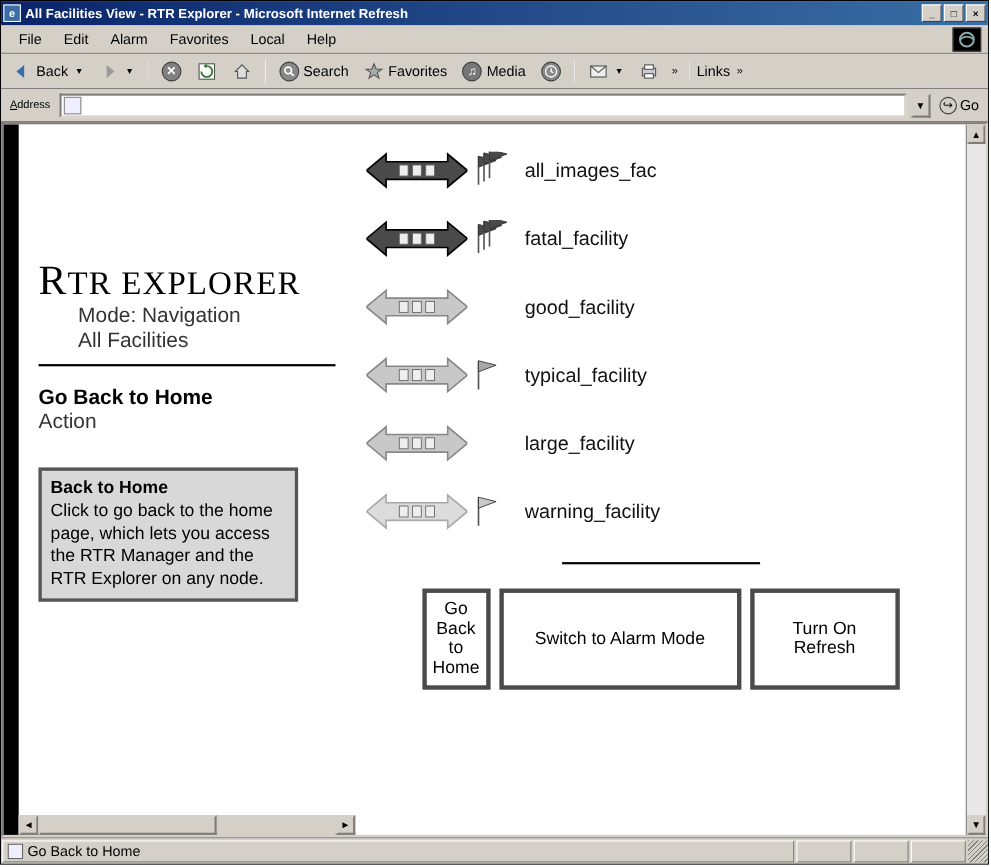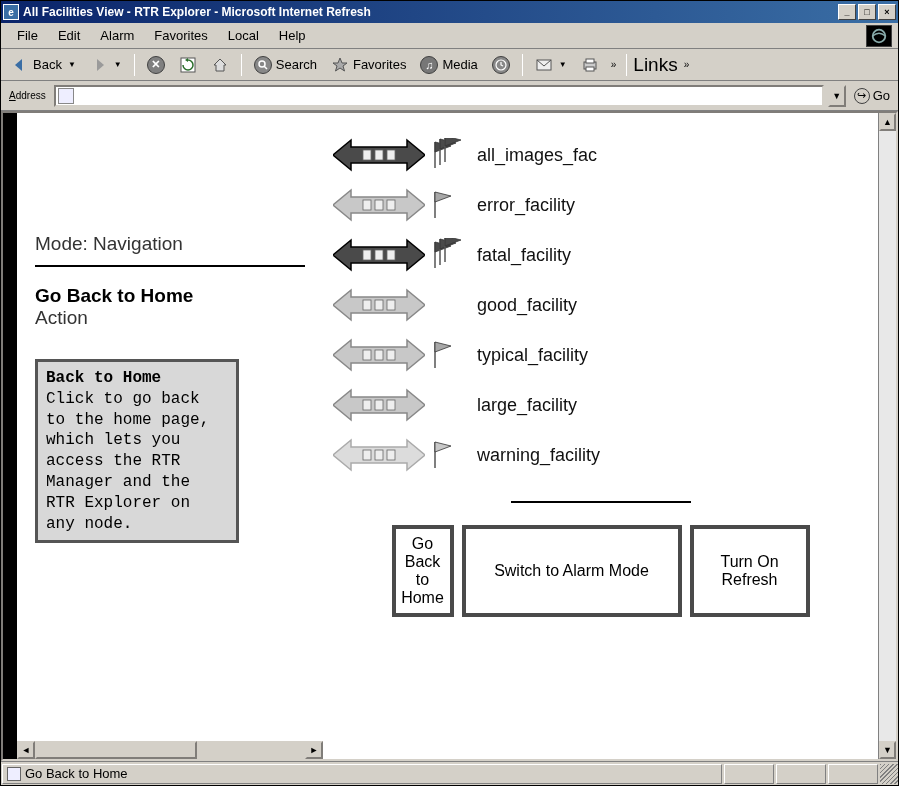--- a/index.html
+++ b/index.html
@@ -169,49 +169,50 @@
   .rtr-title {
     font-family: Georgia, 'Times New Roman', serif;
     font-size: 30px;
     letter-spacing: 1px;
   }
   .rtr-title .big { font-size: 38px; }
   .mode-line, .sub-line {
     font-family: Arial, sans-serif;
     font-size: 19px;
     color:#333;
+    margin-left:36px;
   }
   .left-hr {
     border:none; border-top:2px solid #000; margin: 10px 0 18px 0; width: 270px;
   }
   .action-title {
     font-family: Arial, sans-serif;
     font-size: 19px; font-weight:bold;
   }
   .action-sub {
     font-family: Arial, sans-serif;
     font-size: 19px; color:#333;
   }
   .help-box {
     margin-top: 30px;
     border: 3px solid #555;
     background:#d8d8d8;
     padding: 6px 8px;
-    width: 204px;
-    font-family: Liberation Mono, monospace;
+    width: 236px;
+    font-family: Liberation Sans, sans-serif;
     font-size: 16px;
     line-height: 1.3;
   }
   .help-box .hb-title { font-weight:bold; }
 
   .right-col {
     flex:1;
     padding: 20px 10px 10px 10px;
   }
-  .fac-list { display:flex; flex-direction:column; gap: 6px; }
+  .fac-list { display:flex; flex-direction:column; gap: 18px; }
   .fac-row {
     display:flex; align-items:center; gap: 14px;
     height: 44px;
   }
   .fac-label {
     font-family: Arial, sans-serif;
     font-size: 18px;
     color:#111;
   }
   .fac-icons { display:flex; align-items:center; gap:6px; width: 130px; justify-content:flex-start;}
@@ -376,21 +377,21 @@
       <span class="ic">
         <svg viewBox="0 0 18 18">
             <rect x="3" y="6" width="12" height="7" fill="#ccc" stroke="#555"></rect>
             <rect x="5" y="3" width="8" height="4" fill="#fff" stroke="#555"></rect>
             <rect x="5" y="11" width="8" height="4" fill="#fff" stroke="#555"></rect>
           </svg>
       </span>
     </div>
     <span class="chev">»</span>
     <div class="sep"></div>
-    <span style="font-size:19px;">Links</span>
+    <span style="font-size:13px;">Links</span>
     <span class="chev">»</span>
   </div>
 
   <div class="addrbar">
     <span class="addr-lbl"><span style="text-decoration:underline">A</span>ddress</span>
     <div class="addr-input-wrap">
       <div class="pgic"></div>
       <input class="addr-input" value="" style="">
     </div>
     <div class="addr-dd">▼</div>
@@ -398,21 +399,25 @@
       <span class="arrow">↪</span>
       <span>Go</span>
     </div>
   </div>
 
   <div class="content-wrap">
     <div class="viewport">
       <div class="page">
 
         <div class="left-col">
+          <div class="rtr-title">
+            <span class="big">R</span><span>TR EXPLORER</span>
+          </div>
           <div class="mode-line">Mode: Navigation</div>
+          <div class="sub-line">All Facilities</div>
           <hr class="left-hr">
           <div class="action-title">Go Back to Home</div>
           <div class="action-sub">Action</div>
 
           <div class="help-box">
             <div class="hb-title">Back to Home</div>
             <div>Click to go back to the home page, which lets you access the RTR Manager and the RTR Explorer on any node.</div>
           </div>
 
           <div class="minihscroll">
@@ -450,39 +455,20 @@
       <path d="M4 4 L20 8 L4 14 Z" fill="#4a4a4a" stroke="#333" stroke-width="0.8"></path>
     </g>
                     </svg></div>
     </div>
     <div class="fac-label">all_images_fac</div>
               </div>
               <div class="fac-row">
     <div class="fac-icons">
       <div class="dbl-arrow">
                     <svg viewBox="0 0 92 34">
-    <path d="M0 17 L18 2 L18 9 L74 9 L74 2 L92 17 L74 32 L74 25 L18 25 L18 32 Z" fill="#c8c8c8" stroke="#888" stroke-width="1.5"></path>
-    <rect x="30" y="12" width="8" height="10" fill="#eee" stroke="#666" stroke-width="0.8"></rect>
-    <rect x="42" y="12" width="8" height="10" fill="#eee" stroke="#666" stroke-width="0.8"></rect>
-    <rect x="54" y="12" width="8" height="10" fill="#eee" stroke="#666" stroke-width="0.8"></rect>
-  </svg>
-                  </div>
-      <div class="flag"><svg viewBox="0 0 30 34">
-                      <g transform="translate(0,0)">
-      <line x1="4" y1="4" x2="4" y2="30" stroke="#555" stroke-width="1.5"></line>
-      <path d="M4 4 L20 8 L4 14 Z" fill="#a8a8a8" stroke="#333" stroke-width="0.8"></path>
-    </g>
-                    </svg></div>
-    </div>
-    <div class="fac-label">error_facility</div>
-              </div>
-              <div class="fac-row">
-    <div class="fac-icons">
-      <div class="dbl-arrow">
-                    <svg viewBox="0 0 92 34">
     <path d="M0 17 L18 2 L18 9 L74 9 L74 2 L92 17 L74 32 L74 25 L18 25 L18 32 Z" fill="#4a4a4a" stroke="#000" stroke-width="1.5"></path>
     <rect x="30" y="12" width="8" height="10" fill="#eee" stroke="#666" stroke-width="0.8"></rect>
     <rect x="42" y="12" width="8" height="10" fill="#eee" stroke="#666" stroke-width="0.8"></rect>
     <rect x="54" y="12" width="8" height="10" fill="#eee" stroke="#666" stroke-width="0.8"></rect>
   </svg>
                   </div>
       <div class="flag"><svg viewBox="0 0 30 34">
                       <g transform="translate(0,0)">
       <line x1="4" y1="4" x2="4" y2="30" stroke="#555" stroke-width="1.5"></line>
       <path d="M4 4 L20 8 L4 14 Z" fill="#4a4a4a" stroke="#333" stroke-width="0.8"></path>
@@ -563,21 +549,21 @@
     </g>
                     </svg></div>
     </div>
     <div class="fac-label">warning_facility</div>
               </div>
             </div>
           <hr class="mid-hr">
           <div class="btn-row">
             <div class="big-btn" style="width:62px">Go Back to Home</div>
             <div class="big-btn" style="width:220px">Switch to Alarm Mode</div>
-            <div class="big-btn" style="width:120px">Turn On Refresh</div>
+            <div class="big-btn" style="width:136px">Turn On Refresh</div>
           </div>
         </div>
 
       </div>
     </div>
 
     <div class="vscroll">
       <div class="sbtn">▲</div>
       <div class="track"></div>
       <div class="sbtn">▼</div>

